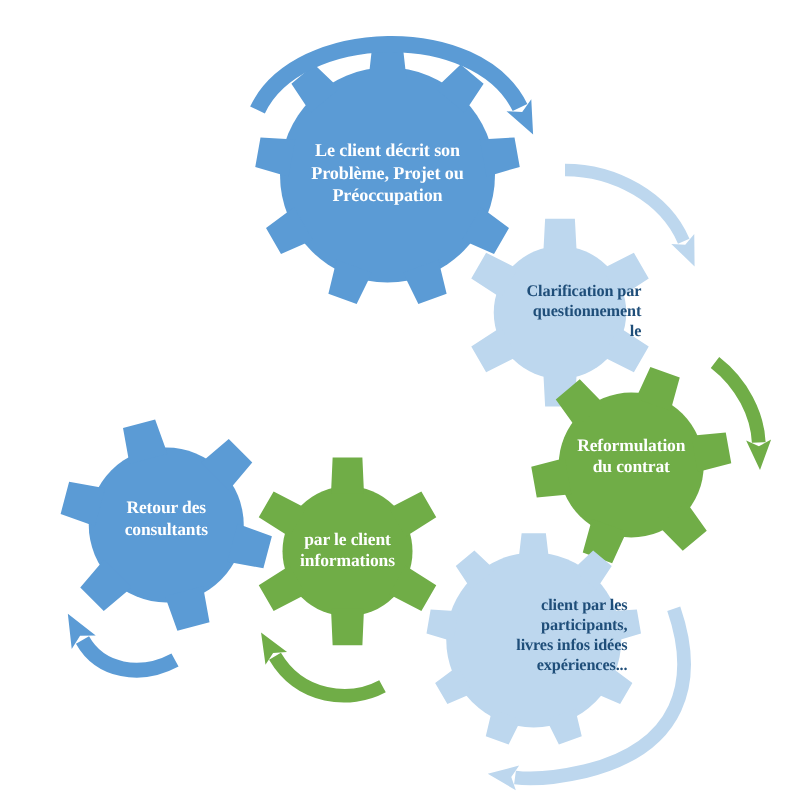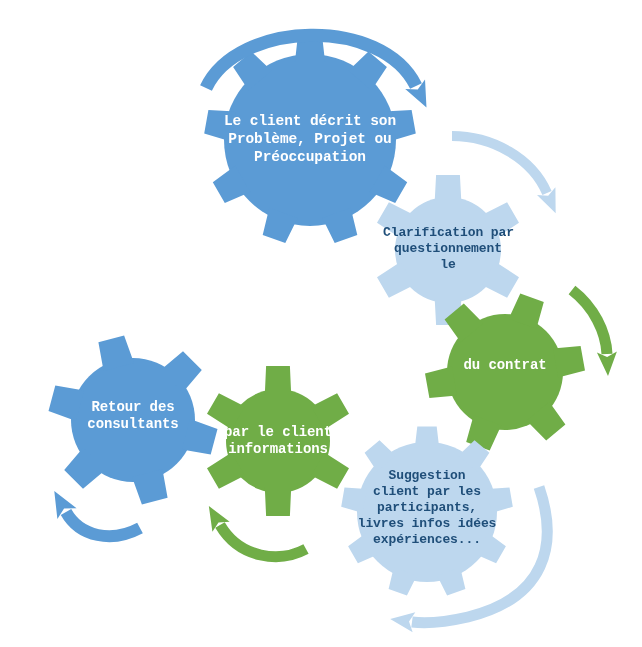--- a/index.html
+++ b/index.html
@@ -3,37 +3,37 @@
 <meta charset="utf-8">
 <style>
   :root{
     --blue:#5B9BD5; --lblue:#BDD7EE; --green:#70AD47;
     --tdark:#1F4E79; --tlight:#FFFFFF; --bg:#FFFFFF;
   }
   html,body{margin:0;padding:0;background:var(--bg);}
   .canvas{
     position:relative; width:642px; height:647px; overflow:hidden;
     background:var(--bg);
-    font-family:Liberation Mono, monospace;
+    font-family:Liberation Serif, serif;
   }
   .canvas svg{position:absolute;left:0;top:0;}
   .fill-blue{fill:var(--blue);}
   .fill-lblue{fill:var(--lblue);}
   .fill-green{fill:var(--green);}
   .stroke-blue{stroke:var(--blue);fill:none;}
   .stroke-lblue{stroke:var(--lblue);fill:none;}
   .stroke-green{stroke:var(--green);fill:none;}
   .glabel{
     position:absolute; transform:translate(-50%,-50%);
     text-align:center; font-weight:bold; line-height:1.24;
     letter-spacing:-0.1px; white-space:nowrap;
   }
   .glabel span{display:block;}
   .light{color:var(--tlight);}
-  .dark{color:var(--tdark);}
+  .dark{color:var(--tdark);text-align:right;}
 </style>
 </head>
 <body>
 
 <div class="canvas">
   <svg width="642" height="647" viewBox="0 0 642 647">
     <defs>
       <marker id="head-blue" markerUnits="userSpaceOnUse" markerWidth="28" markerHeight="26" refX="3" refY="13" orient="auto">
         <path d="M1 2 L27 13 L1 24 L7 13 Z" class="fill-blue"></path>
       </marker>
@@ -84,25 +84,25 @@
     <span>Préoccupation</span>
   </div>
 
   <div class="glabel dark" style="left:448px;top:249px;width:130px;font-size:13px;">
     <span>Clarification par</span>
     <span>questionnement</span>
     <span>le</span>
   </div>
 
   <div class="glabel light" style="left:505px;top:366px;width:130px;font-size:14px;">
+    <span>Reformulation</span>
     <span>du contrat</span>
   </div>
 
   <div class="glabel dark" style="left:427px;top:508px;width:150px;font-size:13px;">
-    <span>Suggestion</span>
     <span>client par les</span>
     <span>participants,</span>
     <span>livres infos idées</span>
     <span>expériences...</span>
   </div>
 
   <div class="glabel light" style="left:278px;top:441px;width:120px;font-size:14px;">
     <span>par le client</span>
     <span>informations</span>
   </div>

